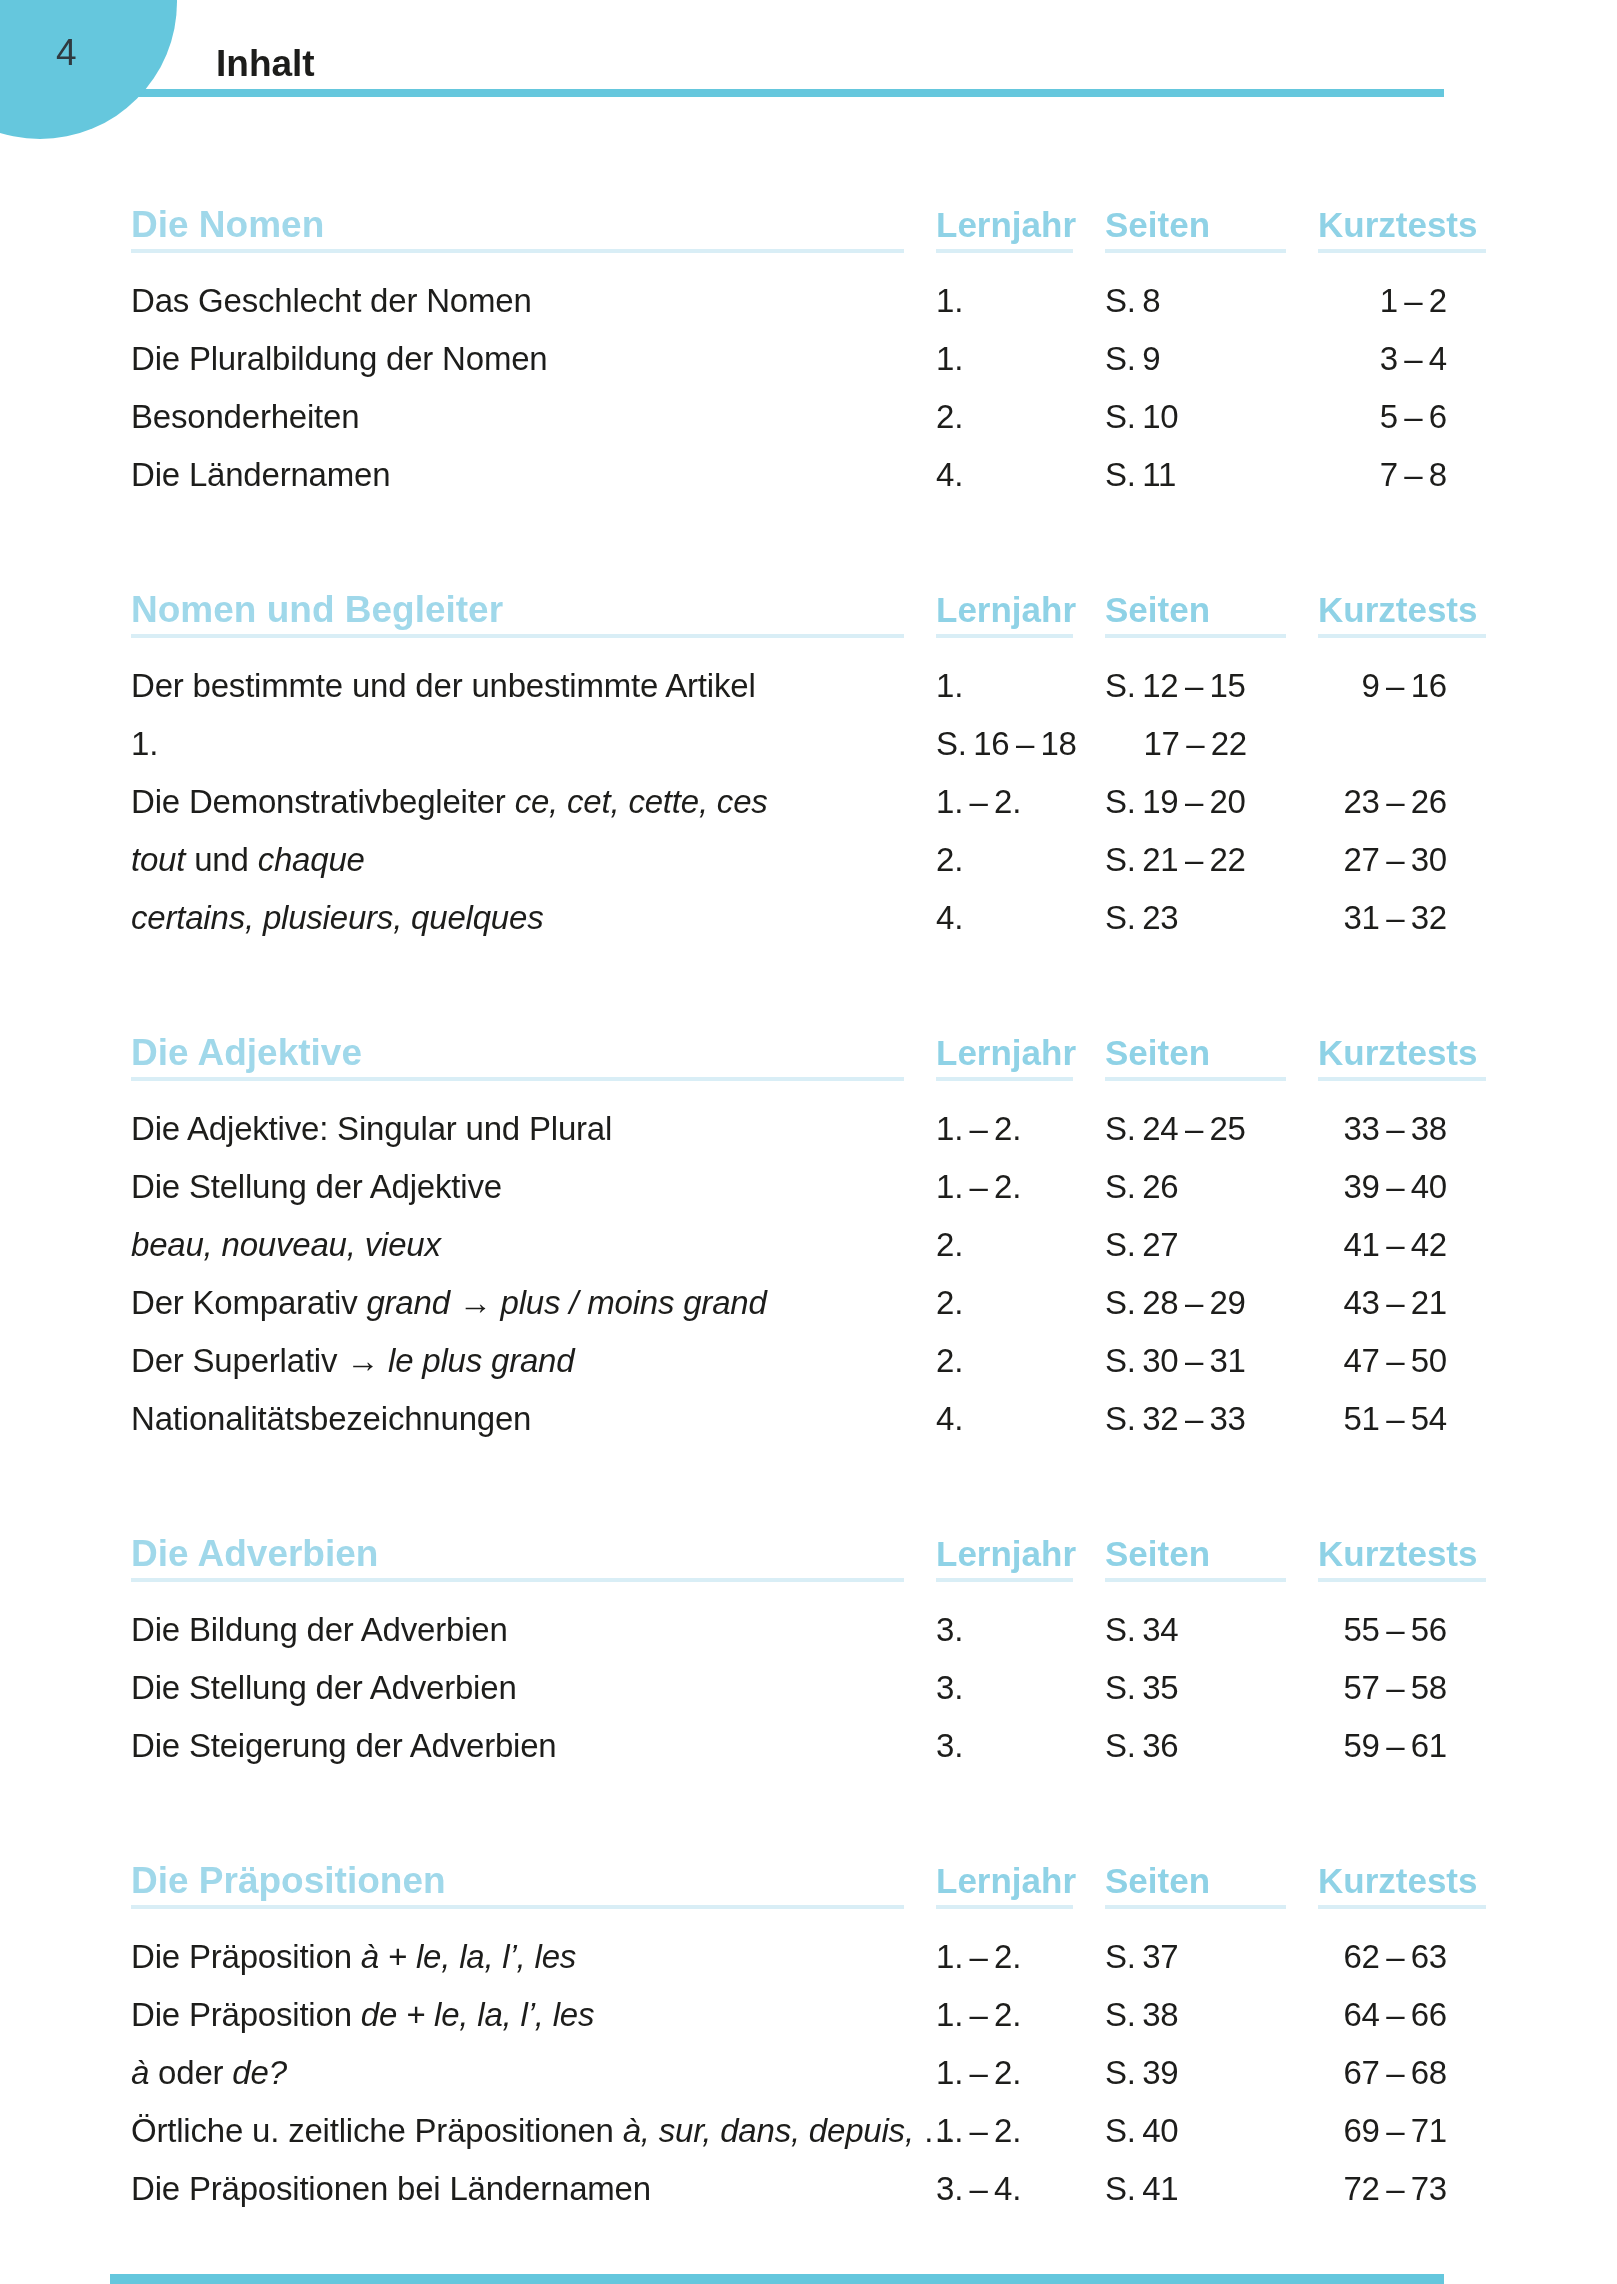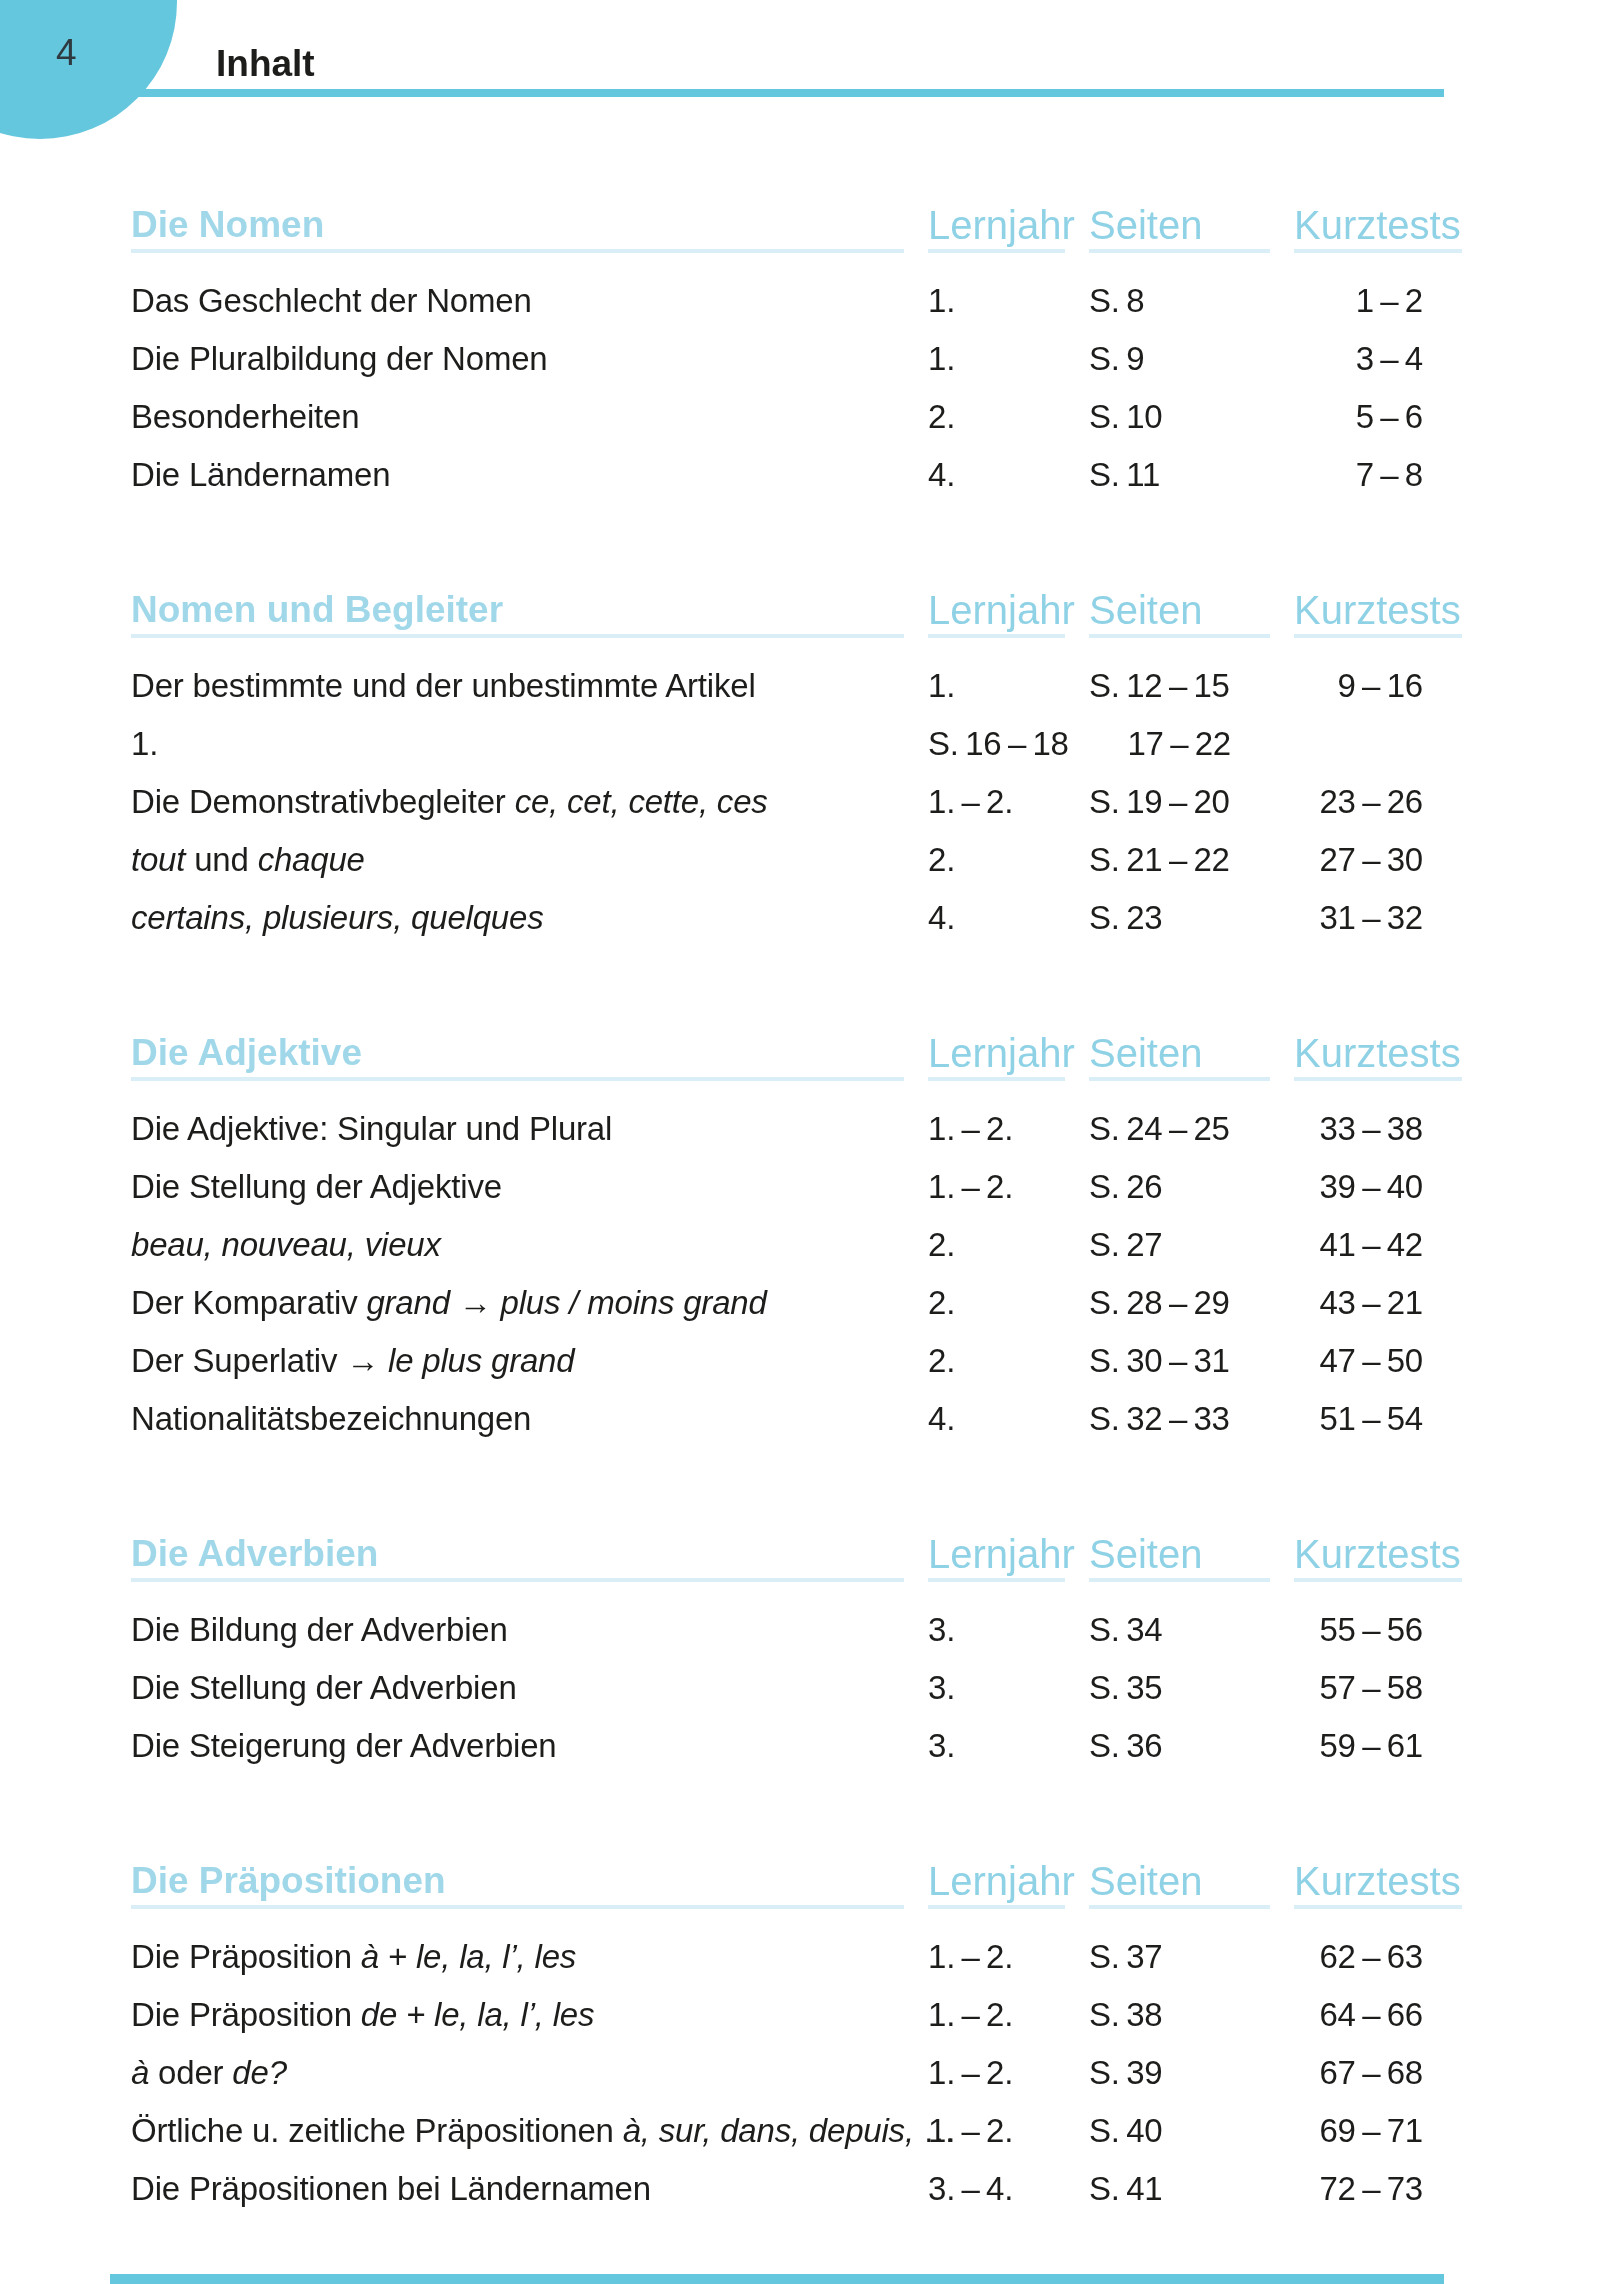--- a/index.html
+++ b/index.html
@@ -41,34 +41,34 @@
     background:var(--teal);
   }
   
   .toc{
     position:absolute;left:131px;top:201px;width:1313px;
   }
   .toc-section{margin-bottom:73px;}
   .grid{
     display:grid;
     grid-template-columns:773px 137px 181px 168px;
-    column-gap:24px;
+    column-gap:32px;
   }
   .sec-head{height:52px;}
   .head-cell{
     display:flex;flex-direction:column;justify-content:flex-end;
     border-bottom:4.8px solid var(--pale-line);
     box-sizing:border-box;height:52px;
   }
   .sec-title{
     font-size:37px;line-height:37px;font-weight:bold;color:var(--title-blue);
     margin-bottom:6.4px;white-space:nowrap;
   }
   .head-label{
-    font-size:40px;line-height:32px;font-weight:normal;color:var(--label-blue);
+    font-size:35px;line-height:32px;font-weight:bold;color:var(--label-blue);
     margin-bottom:8px;white-space:nowrap;
   }
   .rows{margin-top:28px;}
   .toc-row{height:58px;align-items:start;}
   .cell{
     font-size:33px;line-height:39px;letter-spacing:-0.2px;white-space:nowrap;
   }
   .c-kurztests{text-align:right;padding-right:39px;}
   .c-title i{font-style:italic;}
 </style>

